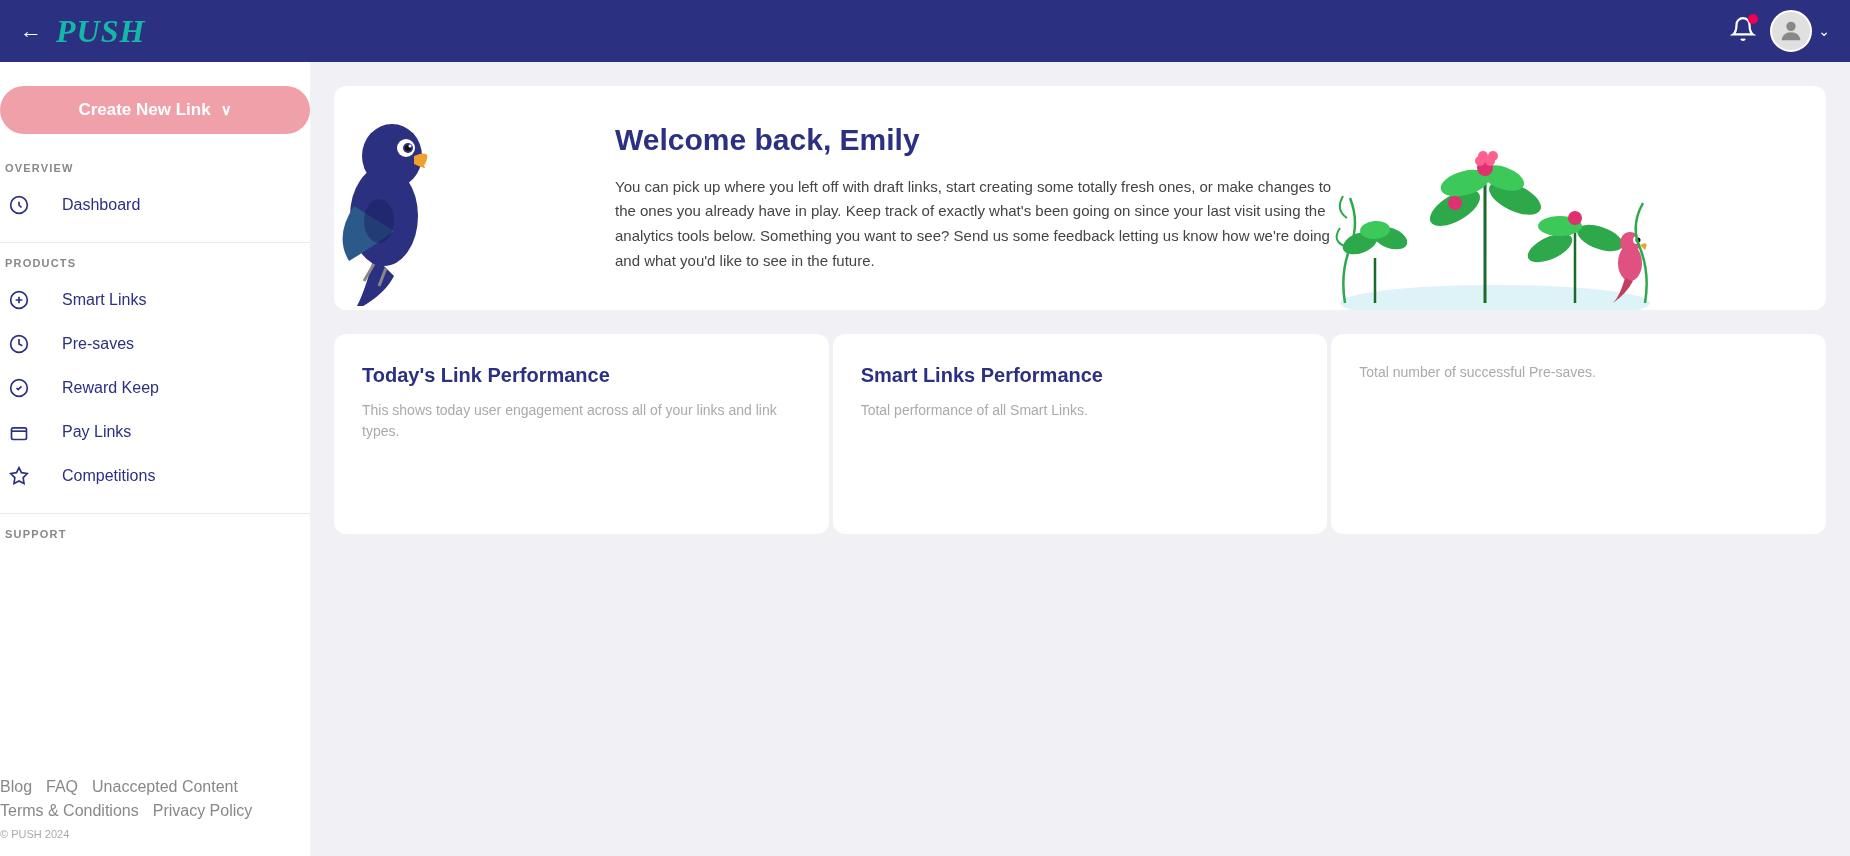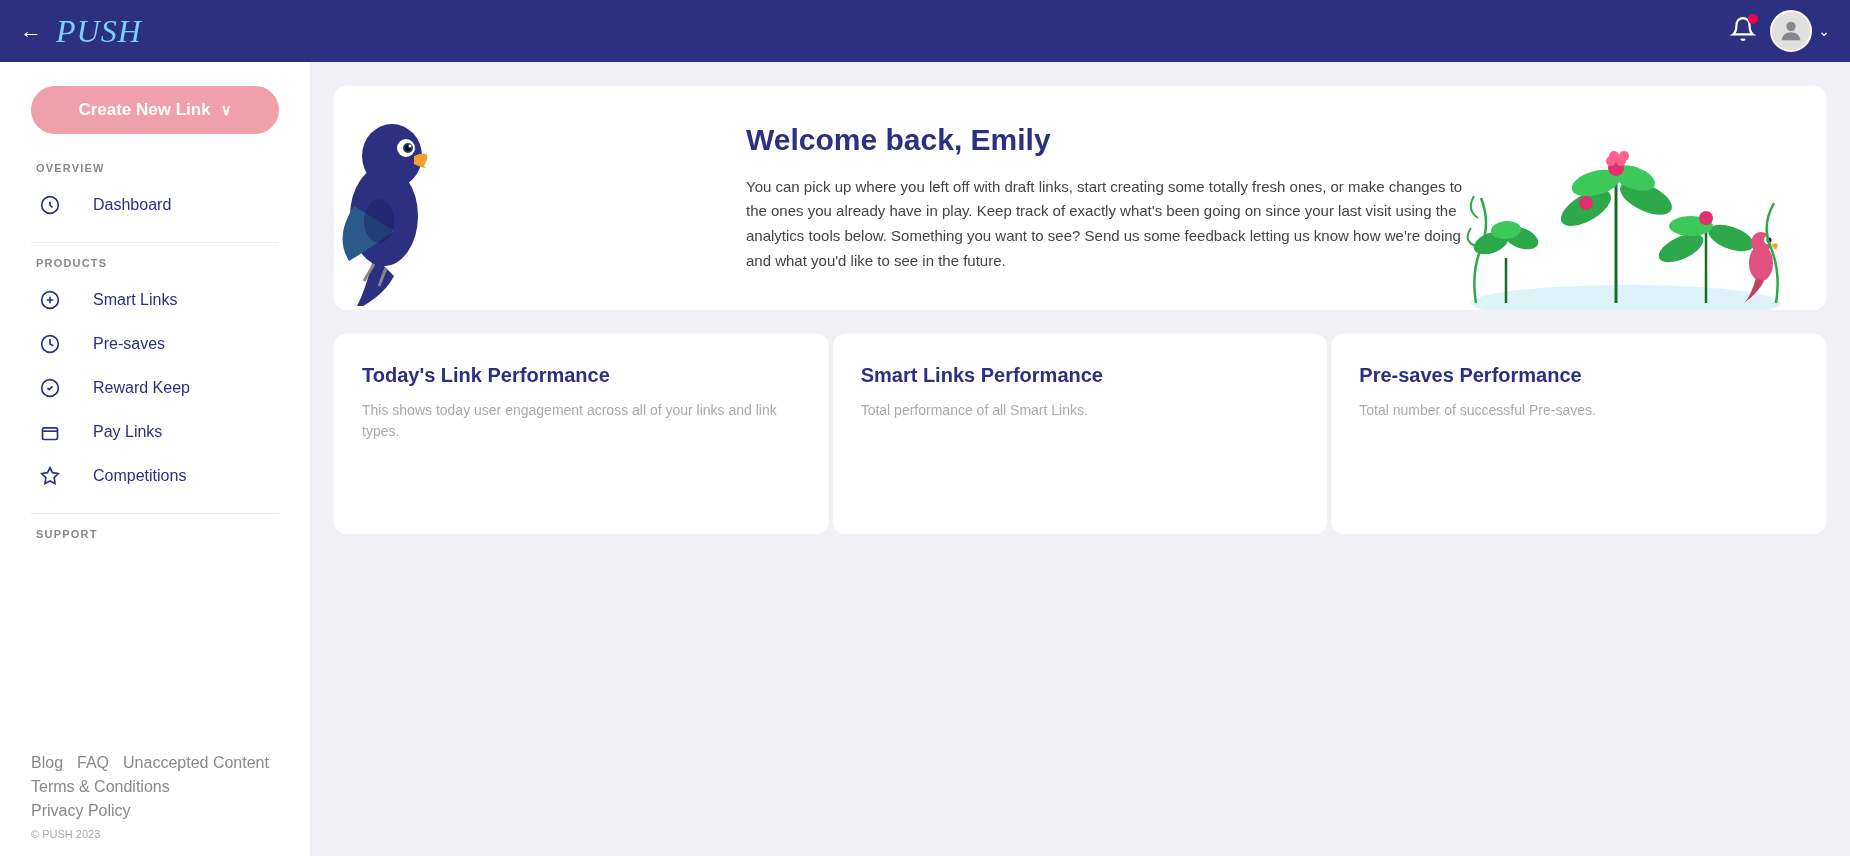--- a/index.html
+++ b/index.html
@@ -12,21 +12,21 @@
       display: flex;
       align-items: center;
       padding: 0 20px;
       position: fixed; top: 0; left: 0; right: 0;
       z-index: 100;
     }
     .topnav-back {
       color: white; font-size: 22px; cursor: pointer; margin-right: 14px;
     }
     .topnav-logo {
-      color: #7dd3fc; font-size: 32px; font-weight: 400; font-style: italic; letter-spacing: 1px;
+      color: #14b8a6; font-size: 32px; font-weight: 700; font-style: italic; letter-spacing: 1px;
       font-family: Georgia, serif;
     }
     .topnav-right {
       margin-left: auto; display: flex; align-items: center; gap: 14px;
     }
     .bell-icon-wrap {
       position: relative; cursor: pointer;
     }
     .bell-badge {
       position: absolute; top: -2px; right: -2px;
@@ -49,21 +49,21 @@
       display: flex;
       margin-top: 62px;
       min-height: calc(856px - 62px);
     }
 
     
     .sidebar {
       width: 310px;
       min-width: 310px;
       background: white;
-      padding: 24px 31px 16px;
+      padding: 24px 0 16px;
       display: flex;
       flex-direction: column;
       min-height: 794px;
     }
     .create-btn {
       background: #f0a0a8;
       color: white;
       border: none;
       border-radius: 30px;
       padding: 14px 24px;
@@ -123,21 +123,21 @@
       overflow-y: auto;
     }
 
     
     .welcome-card {
       background: white;
       border-radius: 12px;
       padding: 32px 40px;
       display: flex;
       align-items: center;
-      justify-content: flex-end;
+      justify-content: center;
       margin-bottom: 24px;
       position: relative;
       overflow: hidden;
       min-height: 200px;
     }
     .welcome-text { max-width: 720px; }
     .welcome-title {
       font-size: 30px;
       font-weight: 700;
       color: #2b3080;
@@ -295,21 +295,21 @@
     <div class="sidebar-section-label">SUPPORT</div>
 
     <div class="sidebar-footer">
       <div class="sidebar-footer-links">
         <a>Blog</a>
         <a>FAQ</a>
         <a>Unaccepted Content</a>
         <a>Terms &amp; Conditions</a>
         <a>Privacy Policy</a>
       </div>
-      <div class="sidebar-copyright">© PUSH 2023</div>
+      <div class="sidebar-copyright">© PUSH 2024</div>
     </div>
   </aside>
 
   <main class="main-content">
 
     <div class="welcome-card">
 
       <div class="parrot-wrap">
         <svg viewBox="0 0 120 230" xmlns="http://www.w3.org/2000/svg">
 
@@ -393,20 +393,19 @@
         <div class="perf-card-title">Today's Link Performance</div>
         <div class="perf-card-desc">This shows today user engagement across all of your links and link types.</div>
       </div>
 
       <div class="perf-card">
         <div class="perf-card-title">Smart Links Performance</div>
         <div class="perf-card-desc">Total performance of all Smart Links.</div>
       </div>
 
       <div class="perf-card">
-        <div class="perf-card-title">Pre-saves Performance</div>
         <div class="perf-card-desc">Total number of successful Pre-saves.</div>
       </div>
 
     </div>
   </main>
 
 </div>
 
 </body></html>

